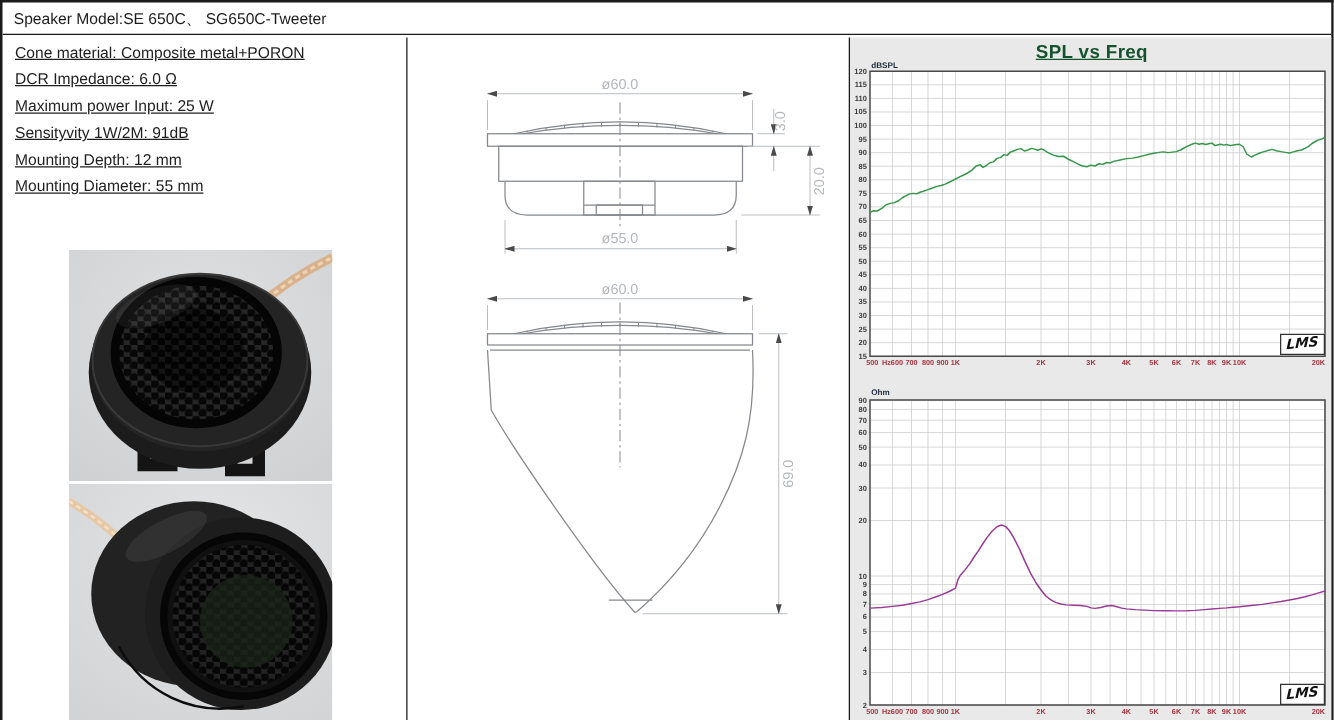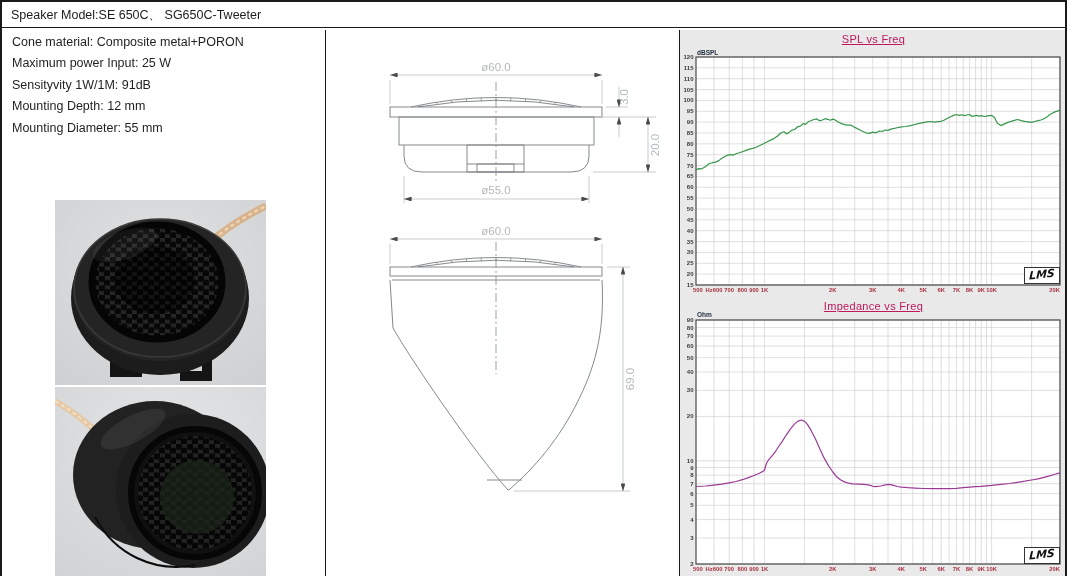--- a/index.html
+++ b/index.html
@@ -2,29 +2,29 @@
 <html><head>
 <meta charset="utf-8">
 <style>
   html,body{margin:0;padding:0;background:#fff;}
   .page{position:relative;width:1067px;height:576px;background:#fff;overflow:hidden;
         font-family:"Liberation Sans",sans-serif;box-sizing:border-box;
         border-top:2px solid #1a1a1a;border-left:2px solid #1a1a1a;border-right:2px solid #1a1a1a;}
   .header{position:absolute;left:0;top:0;width:100%;height:26px;line-height:26px;
           padding-left:9px;font-size:12.5px;color:#1c1c1c;border-bottom:1px solid #1a1a1a;box-sizing:border-box;}
   .specs{position:absolute;left:10px;top:30px;width:305px;}
-  .spec-line{font-size:12.5px;color:#1f1f1f;height:21.4px;line-height:21.4px;white-space:nowrap;}
+  .spec-line{font-size:12.5px;color:#1f1f1f;height:21.4px;line-height:21.4px;white-space:nowrap;text-decoration:underline;}
   .photo{position:absolute;overflow:hidden;}
   #photo-top{left:53px;top:198px;width:211px;height:185px;}
   #photo-bottom{left:53px;top:385px;width:211px;height:190px;}
   #col-mid{position:absolute;left:323px;top:28px;width:354px;height:548px;border-left:1px solid #1a1a1a;box-sizing:border-box;}
   #col-right{position:absolute;left:677px;top:28px;width:388px;height:548px;background:#e9e9e9;
              border-left:1px solid #1a1a1a;box-sizing:border-box;}
-  .chart-title{position:absolute;width:100%;text-align:center;font-size:11px;font-weight:normal;
-               color:#be185d;text-decoration:underline;letter-spacing:.3px;}
+  .chart-title{position:absolute;width:100%;text-align:center;font-size:15px;font-weight:bold;
+               color:#14532d;text-decoration:underline;letter-spacing:.3px;}
   #title-spl{top:3px;}
   #title-imp{top:270px;}
   .unit-label{position:absolute;font-size:6.5px;font-weight:bold;color:#1e2a3a;}
   #unit-spl{left:17px;top:19px;}
   #unit-imp{left:17px;top:281px;}
   .lms-box{position:absolute;width:34px;height:15px;background:#fff;border:1px solid #333;
            font-family:"DejaVu Sans",sans-serif;font-style:italic;font-weight:bold;font-size:11px;
            color:#111;text-align:center;line-height:13px;}
   .lms-box span{display:inline-block;transform:rotate(-6deg) skewX(-8deg);}
   #lms-spl{left:344px;top:237px;}
@@ -35,22 +35,23 @@
 </style>
 </head>
 <body>
 
 <div class="page">
 
   <div class="header">Speaker Model:SE 650C、 SG650C-Tweeter</div>
 
   <div class="specs">
     <div class="spec-line">Cone material: Composite metal+PORON</div>
+    <div class="spec-line">DCR Impedance: 6.0 Ω</div>
     <div class="spec-line">Maximum power Input: 25 W</div>
-    <div class="spec-line">Sensityvity 1W/1M: 91dB</div>
+    <div class="spec-line">Sensityvity 1W/2M: 91dB</div>
     <div class="spec-line">Mounting Depth: 12 mm</div>
     <div class="spec-line">Mounting Diameter: 55 mm</div>
   </div>
 
   <div class="photo" id="photo-top">
     <svg width="211" height="185">
       <defs>
         <pattern id="hex1" width="11" height="9.5" patternUnits="userSpaceOnUse">
           <rect width="11" height="9.5" fill="#262626"></rect>
           <circle cx="2.7" cy="2.4" r="3.5" fill="#070707"></circle>
@@ -285,21 +286,20 @@
         <text x="261.19804232532" y="262" text-anchor="middle" font-size="5.8" font-weight="bold" fill="#a83240" font-family="Liberation Sans, sans-serif">6K</text>
         <text x="276.40885312981663" y="262" text-anchor="middle" font-size="5.8" font-weight="bold" fill="#a83240" font-family="Liberation Sans, sans-serif">7K</text>
         <text x="289.58505677646065" y="262" text-anchor="middle" font-size="5.8" font-weight="bold" fill="#a83240" font-family="Liberation Sans, sans-serif">8K</text>
         <text x="301.2072920682944" y="262" text-anchor="middle" font-size="5.8" font-weight="bold" fill="#a83240" font-family="Liberation Sans, sans-serif">9K</text>
         <text x="311.60373580588487" y="262" text-anchor="middle" font-size="5.8" font-weight="bold" fill="#a83240" font-family="Liberation Sans, sans-serif">10K</text>
         <text x="380" y="262" text-anchor="end" font-size="5.8" font-weight="bold" fill="#a83240" font-family="Liberation Sans, sans-serif">20K</text>
         <polyline points="16.0,139.9 18.9,138.6 21.7,138.8 25.4,136.7 28.9,133.8 32.3,132.7 35.6,132.1 38.8,130.6 41.9,128.2 44.9,126.5 47.8,125.1 50.6,124.7 53.3,125.1 56.0,123.8 58.6,123.0 62.4,121.7 66.0,120.4 69.5,119.1 72.9,118.4 76.2,117.3 79.3,115.8 82.4,114.3 84.4,113.2 87.3,111.7 90.1,110.4 93.8,108.6 97.3,106.3 100.7,103.0 104.0,101.7 106.4,103.9 108.8,102.6 111.8,100.2 114.7,99.5 117.6,96.7 120.4,96.1 123.1,93.7 125.7,94.3 128.3,91.7 130.8,90.8 133.8,89.5 136.8,88.9 139.6,90.8 142.4,90.0 145.1,88.7 147.7,89.3 150.3,90.2 152.8,89.1 155.2,90.0 157.6,91.7 162.2,93.9 166.6,95.2 170.8,95.0 174.8,97.4 178.7,99.3 182.4,101.3 186.0,102.8 189.5,103.4 192.8,102.1 196.0,102.8 199.2,101.0 202.2,101.5 205.2,100.0 208.0,100.4 210.8,99.1 216.1,98.0 221.2,96.9 226.0,96.5 230.6,95.6 235.0,94.5 239.2,93.4 243.2,92.6 247.1,91.9 250.8,91.5 254.4,92.1 257.9,91.7 261.2,91.3 264.4,90.0 267.6,88.2 270.6,86.7 273.5,85.4 276.4,84.5 279.2,85.4 281.9,84.8 284.5,85.6 287.1,85.0 289.6,84.5 292.0,86.5 294.4,85.8 296.7,85.4 299.0,86.1 301.2,85.6 304.4,86.5 307.6,85.8 311.6,85.4 314.5,87.4 317.4,93.2 321.0,95.6 324.5,93.9 327.9,92.4 331.2,91.3 334.4,90.4 337.5,89.5 341.2,90.6 344.8,91.3 348.3,91.9 351.6,92.4 354.8,91.5 358.0,90.6 361.0,90.0 364.0,88.7 366.8,87.1 369.6,84.8 372.3,83.2 374.9,81.9 377.5,81.1 380.0,80.0" fill="none" stroke="#37964a" stroke-width="1.2" stroke-linejoin="round"></polyline>
       </svg>
     <div class="lms-box" id="lms-spl"><span>LMS</span></div>
 
-    <div class="chart-title" id="title-imp">Impedance vs Freq</div>
     <div class="unit-label" id="unit-imp">Ohm</div>
     <svg class="chart-svg" id="chart-imp" width="388" height="280">
         <rect x="16" y="22" width="364" height="244" fill="#ffffff"></rect>
         <line x1="33.99057071355023" y1="22" x2="33.99057071355023" y2="266" stroke="#c9c9c9" stroke-width="0.6"></line>
         <line x1="49.201381518046965" y1="22" x2="49.201381518046965" y2="266" stroke="#c9c9c9" stroke-width="0.6"></line>
         <line x1="62.377585164691" y1="22" x2="62.377585164691" y2="266" stroke="#c9c9c9" stroke-width="0.6"></line>
         <line x1="73.99982045652473" y1="22" x2="73.99982045652473" y2="266" stroke="#c9c9c9" stroke-width="0.6"></line>
         <line x1="84.39626419411516" y1="22" x2="84.39626419411516" y2="266" stroke="#c9c9c9" stroke-width="0.6"></line>
         <line x1="124.40551393708967" y1="22" x2="124.40551393708967" y2="266" stroke="#c9c9c9" stroke-width="0.6"></line>
         <line x1="152.79252838823032" y1="22" x2="152.79252838823032" y2="266" stroke="#c9c9c9" stroke-width="0.6"></line>

